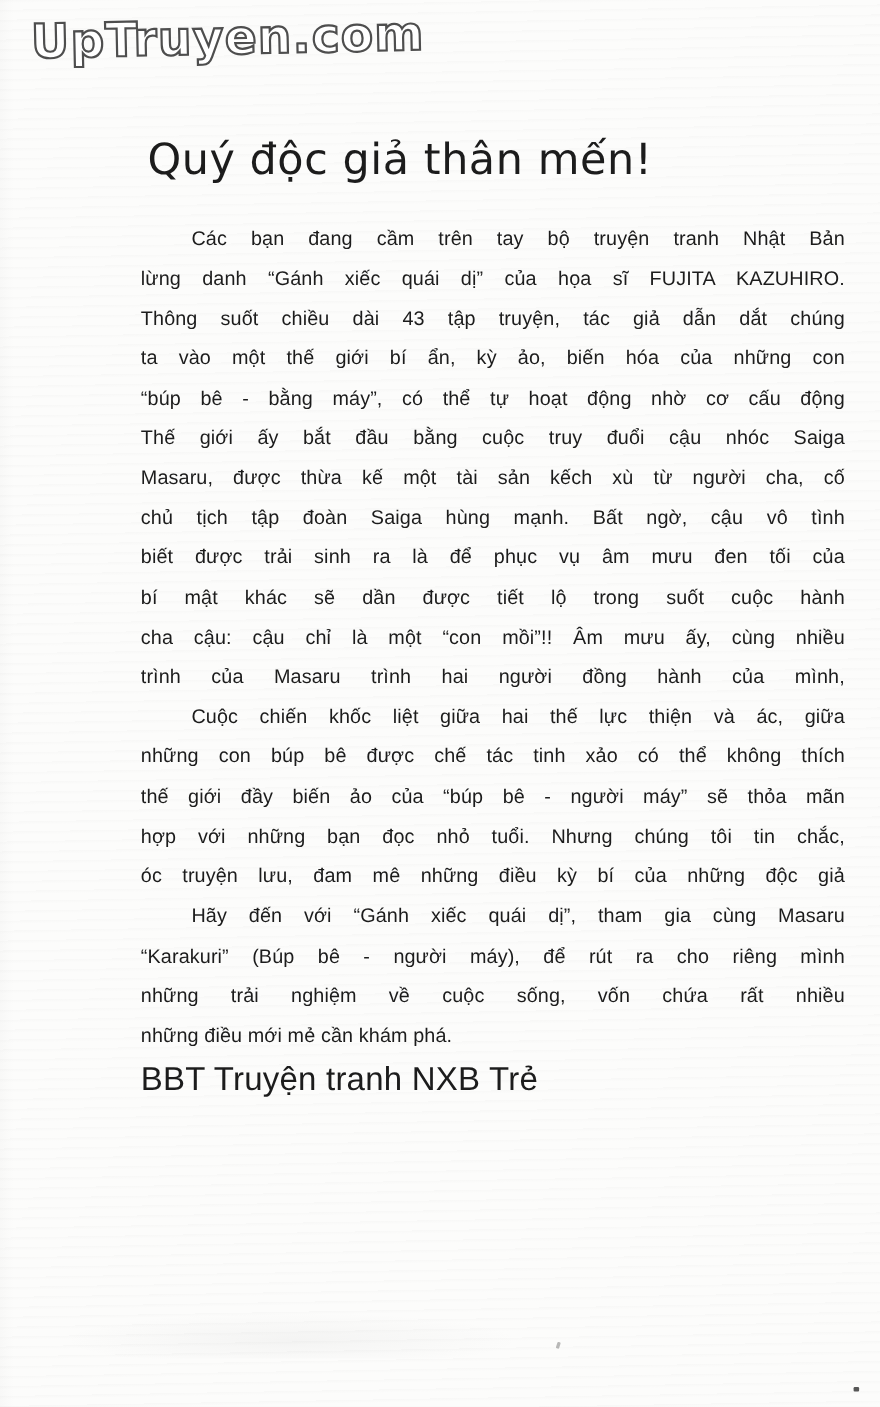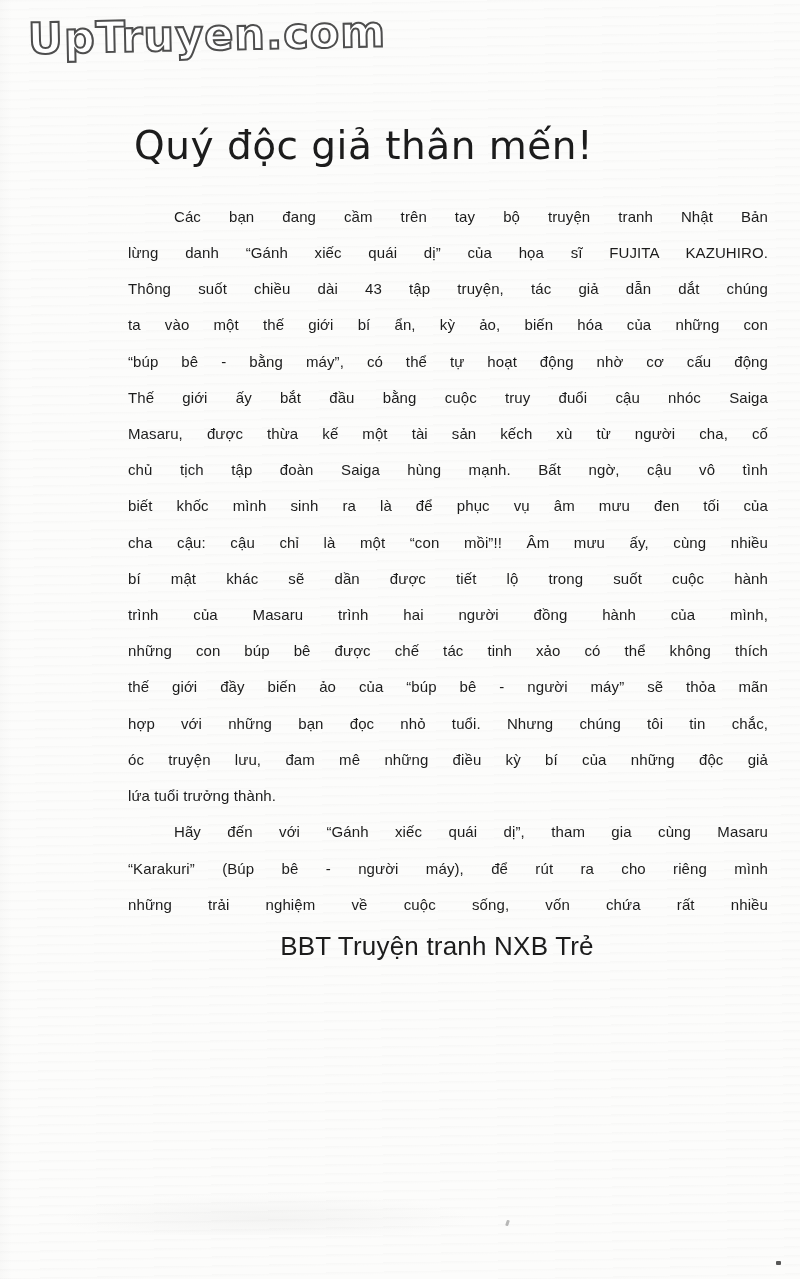--- a/index.html
+++ b/index.html
@@ -56,35 +56,35 @@
     margin: 0 0 30px 6px;
     font-family: "DejaVu Sans", "Liberation Sans", sans-serif;
     font-size: 39px;
     font-weight: normal;
     letter-spacing: 0.5px;
     line-height: 1.15;
     color: var(--ink, #1c1c1c);
   }
   .para { margin: 0; }
   .line {
-    font-size: 15px;
+    font-size: 18px;
     line-height: 36.2px;
     text-align: justify;
     text-align-last: justify;
     white-space: normal;
     letter-spacing: 0.1px;
   }
   .line.first { text-indent: 46px; }
   .line.last  { text-align-last: left; }
   .signature {
     margin-top: 5px;
     padding-right: 22px;
-    font-size: 26px;
+    font-size: 30px;
     line-height: 36px;
-    text-align: center;
+    text-align: left;
     letter-spacing: 0.2px;
   }
   .smudge {
     position: absolute;
     left: 55px;
     top: 1193px;
     width: 420px;
     height: 42px;
     background: radial-gradient(ellipse at 50% 60%, rgba(110,110,110,0.06), rgba(255,255,255,0) 70%);
     pointer-events: none;
@@ -122,36 +122,37 @@
     <div id="letter-body">
         <div class="para">
           <div class="line first">Các bạn đang cầm trên tay bộ truyện tranh Nhật Bản</div>
           <div class="line">lừng danh “Gánh xiếc quái dị” của họa sĩ FUJITA KAZUHIRO.</div>
           <div class="line">Thông suốt chiều dài 43 tập truyện, tác giả dẫn dắt chúng</div>
           <div class="line">ta vào một thế giới bí ẩn, kỳ ảo, biến hóa của những con</div>
           <div class="line">“búp bê - bằng máy”, có thể tự hoạt động nhờ cơ cấu động</div>
           <div class="line">Thế giới ấy bắt đầu bằng cuộc truy đuổi cậu nhóc Saiga</div>
           <div class="line">Masaru, được thừa kế một tài sản kếch xù từ người cha, cố</div>
           <div class="line">chủ tịch tập đoàn Saiga hùng mạnh. Bất ngờ, cậu vô tình</div>
-          <div class="line">biết khốc mình sinh ra là để phục vụ âm mưu đen tối của</div>
+          <div class="line">biết được trải sinh ra là để phục vụ âm mưu đen tối của</div>
+          <div class="line">bí mật khác sẽ dần được tiết lộ trong suốt cuộc hành</div>
           <div class="line">cha cậu: cậu chỉ là một “con mồi”!! Âm mưu ấy, cùng nhiều</div>
-          <div class="line">bí mật khác sẽ dần được tiết lộ trong suốt cuộc hành</div>
           <div class="line">trình của Masaru trình hai người đồng hành của mình,</div>
         </div>
         <div class="para">
+          <div class="line first">Cuộc chiến khốc liệt giữa hai thế lực thiện và ác, giữa</div>
           <div class="line">những con búp bê được chế tác tinh xảo có thể không thích</div>
           <div class="line">thế giới đầy biến ảo của “búp bê - người máy” sẽ thỏa mãn</div>
           <div class="line">hợp với những bạn đọc nhỏ tuổi. Nhưng chúng tôi tin chắc,</div>
           <div class="line">óc truyện lưu, đam mê những điều kỳ bí của những độc giả</div>
-          <div class="line last">lứa tuổi trưởng thành.</div>
         </div>
         <div class="para">
           <div class="line first">Hãy đến với “Gánh xiếc quái dị”, tham gia cùng Masaru</div>
           <div class="line">“Karakuri” (Búp bê - người máy), để rút ra cho riêng mình</div>
           <div class="line">những trải nghiệm về cuộc sống, vốn chứa rất nhiều</div>
+          <div class="line last">những điều mới mẻ cần khám phá.</div>
         </div>
       </div>
 
     <div class="signature">BBT Truyện tranh NXB Trẻ</div>
   </div>
 
   <div class="smudge"></div>
   <div class="speck speck-1"></div>
   <div class="speck speck-2"></div>
 </div>

